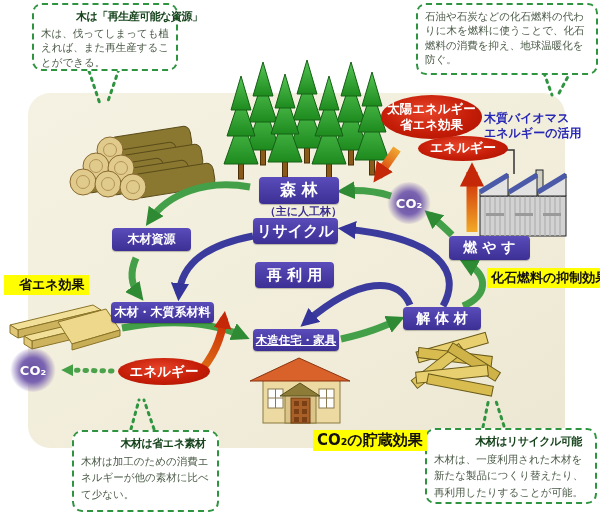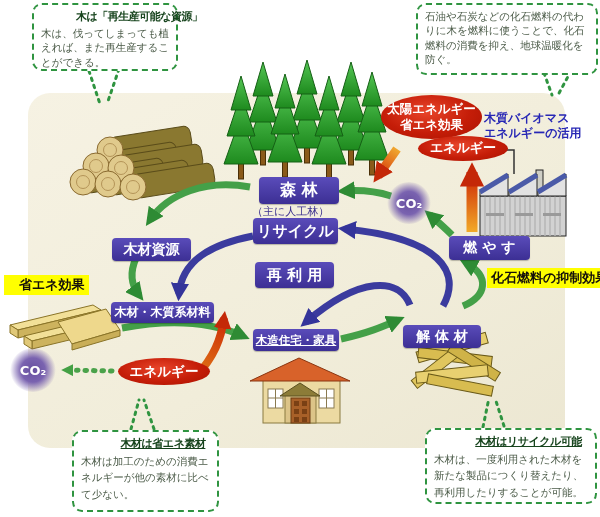--- a/index.html
+++ b/index.html
@@ -7,28 +7,28 @@
          font-family:"DejaVu Sans",sans-serif;overflow:hidden;}
   .panel{position:absolute;left:28px;top:93px;width:537px;height:355px;
          background:linear-gradient(150deg,#f6f2e3 0%,#f1edda 60%,#ece7d2 100%);
          border-radius:22px;z-index:0;}
   .art{position:absolute;left:0;top:0;z-index:1;pointer-events:none;}
   .callout{position:absolute;background:#fff;border:2.5px dashed #2f9440;border-radius:10px;
            padding:4px 7px;z-index:3;box-sizing:border-box;}
   .callout .t{font-weight:bold;font-size:11px;color:#17441d;letter-spacing:-0.5px;
               white-space:nowrap;margin-bottom:2px;margin-left:35px;}
   .callout .b{font-size:10.5px;color:#4a5a47;line-height:1.38;}
-  .callout.center .t{text-align:center;text-decoration:underline;}
+  .callout.center .t{text-align:center;}
   .callout.tall .b{line-height:1.55;}
   .ylabel{position:absolute;background:#ffff00;color:#14100a;font-weight:bold;
           padding:1px 4px;white-space:nowrap;z-index:3;}
   .node{position:absolute;background:linear-gradient(180deg,#5a4cba 0%,#3c2f94 100%);
         color:#fff;font-weight:bold;display:flex;align-items:center;justify-content:center;
         border-radius:4px;white-space:nowrap;z-index:3;box-shadow:0 1px 1px rgba(0,0,0,.25);}
-  .note{position:absolute;color:#3a2f8e;font-weight:normal;text-align:left;z-index:3;white-space:nowrap;}
+  .note{position:absolute;color:#3a2f8e;font-weight:bold;text-align:right;z-index:3;white-space:nowrap;}
   .ellipse{position:absolute;background:radial-gradient(ellipse at 45% 38%,#e8452a 0%,#c51d08 55%,#a81200 100%);
            color:#fff;font-weight:bold;border-radius:50%;display:flex;flex-direction:column;
            align-items:center;justify-content:center;text-align:center;line-height:1.25;z-index:3;}
   .co2{position:absolute;border-radius:50%;color:#fff;font-weight:bold;font-size:13px;
        background:radial-gradient(circle,#67509f 0%,#7a63b0 38%,rgba(242,240,248,0) 72%);
        display:flex;align-items:center;justify-content:center;z-index:2;}
   .bluetext{position:absolute;color:#2727b5;font-weight:bold;font-size:12px;line-height:15px;
             text-align:left;z-index:3;white-space:nowrap;}
 </style>
 </head>
@@ -217,30 +217,31 @@
   <div class="callout center tall" style="left:72px;top:430px;width:147px;height:82px;">
     <div class="t">木材は省エネ素材</div>
     <div class="b">木材は加工のための消費エネルギーが他の素材に比べて少ない。</div>
   </div>
   <div class="callout center tall" style="left:425px;top:428px;width:172px;height:76px;">
     <div class="t">木材はリサイクル可能</div>
     <div class="b">木材は、一度利用された木材を新たな製品につくり替えたり、再利用したりすることが可能。</div>
   </div>
 
   <div class="ylabel" style="left:4px;top:275px;font-size:13px;padding-left:15px;">省エネ効果</div>
+  <div class="ylabel" style="left:313px;top:430px;font-size:15px;">CO₂の貯蔵効果</div>
   <div class="ylabel" style="left:487px;top:268px;font-size:13px;">化石燃料の抑制効果</div>
 
   <div class="node" style="left:259px;top:177px;width:80px;height:27px;font-size:16px;">森 林</div>
   <div class="note" style="left:252px;top:204px;width:90px;font-size:11px;">（主に人工林）</div>
   <div class="node" style="left:253px;top:218px;width:85px;height:26px;font-size:15px;">リサイクル</div>
   <div class="node" style="left:255px;top:262px;width:79px;height:26px;font-size:15px;">再 利 用</div>
-  <div class="node" style="left:112px;top:238px;width:79px;height:23px;font-size:14px;">木材資源</div>
+  <div class="node" style="left:112px;top:228px;width:79px;height:23px;font-size:12px;">木材資源</div>
   <div class="node" style="left:111px;top:302px;width:103px;height:21px;font-size:12px;">木材・木質系材料</div>
   <div class="node" style="left:253px;top:329px;width:86px;height:22px;font-size:11.5px;text-decoration:underline;">木造住宅・家具</div>
-  <div class="node" style="left:403px;top:325px;width:78px;height:23px;font-size:14px;text-align:center;">解 体 材</div>
+  <div class="node" style="left:403px;top:307px;width:78px;height:23px;font-size:14px;text-align:center;">解 体 材</div>
   <div class="node" style="left:449px;top:236px;width:81px;height:24px;font-size:14px;">燃 や す</div>
 
   <div class="ellipse" style="left:381px;top:95px;width:101px;height:44px;font-size:12.5px;">
     <span>太陽エネルギー</span>
     <span>省エネ効果</span>
   </div>
   <div class="ellipse" style="left:418px;top:136px;width:90px;height:25px;font-size:13px;">エネルギー</div>
   <div class="ellipse" style="left:118px;top:358px;width:92px;height:27px;font-size:13.5px;">エネルギー</div>
 
   <div class="bluetext" style="left:484px;top:111px;">

